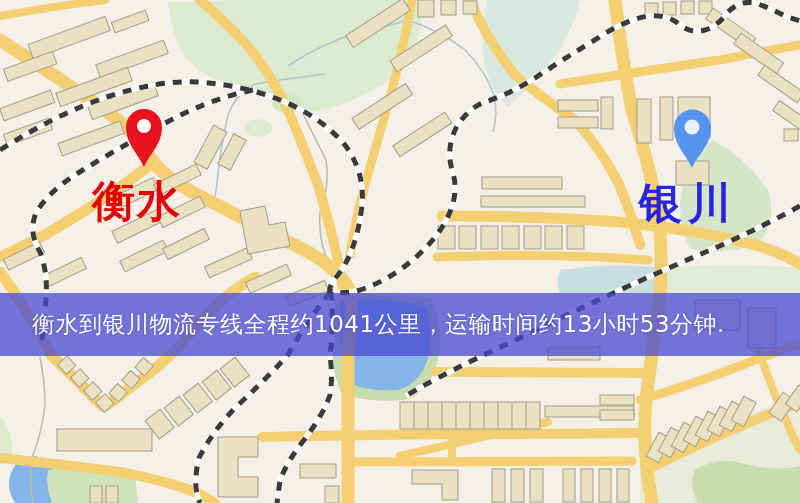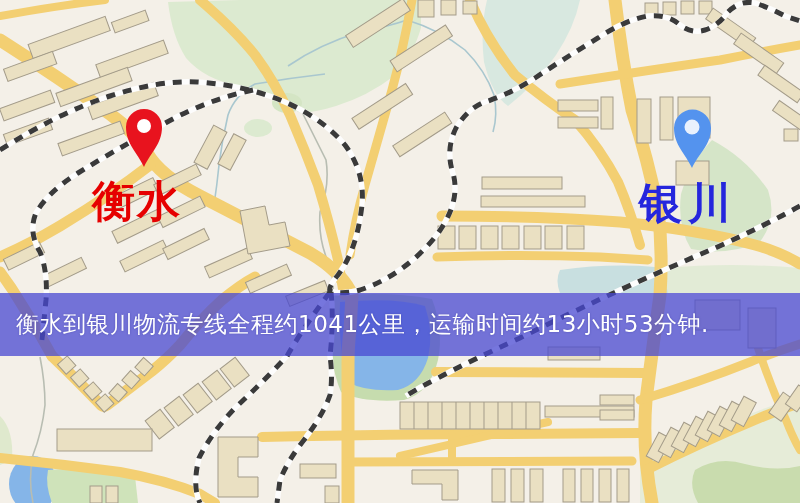--- a/index.html
+++ b/index.html
@@ -1,21 +1,21 @@
 <!DOCTYPE html>
 <html><head>
 <meta charset="utf-8">
 <style>
   html,body{margin:0;padding:0;background:#ddd;}
   #stage{position:relative;width:800px;height:503px;overflow:hidden;
          font-family:"DejaVu Sans","Liberation Sans",sans-serif;background:#f4f0e8;}
   #map-svg{position:absolute;left:0;top:0;}
   .city-label{font-weight:700;}
   #banner{position:absolute;left:0;width:800px;display:flex;align-items:center;
-          box-sizing:border-box;padding-left:16px;}
+          box-sizing:border-box;padding-left:32px;}
   #banner-text{color:#fff;font-size:23px;letter-spacing:.5px;white-space:nowrap;
                text-shadow:0 0 2px rgba(60,60,160,.6);}
 </style>
 </head>
 <body>
 
 <div id="stage">
 <svg id="map-svg" width="800" height="503" viewBox="0 0 800 503">
 
   <g>

